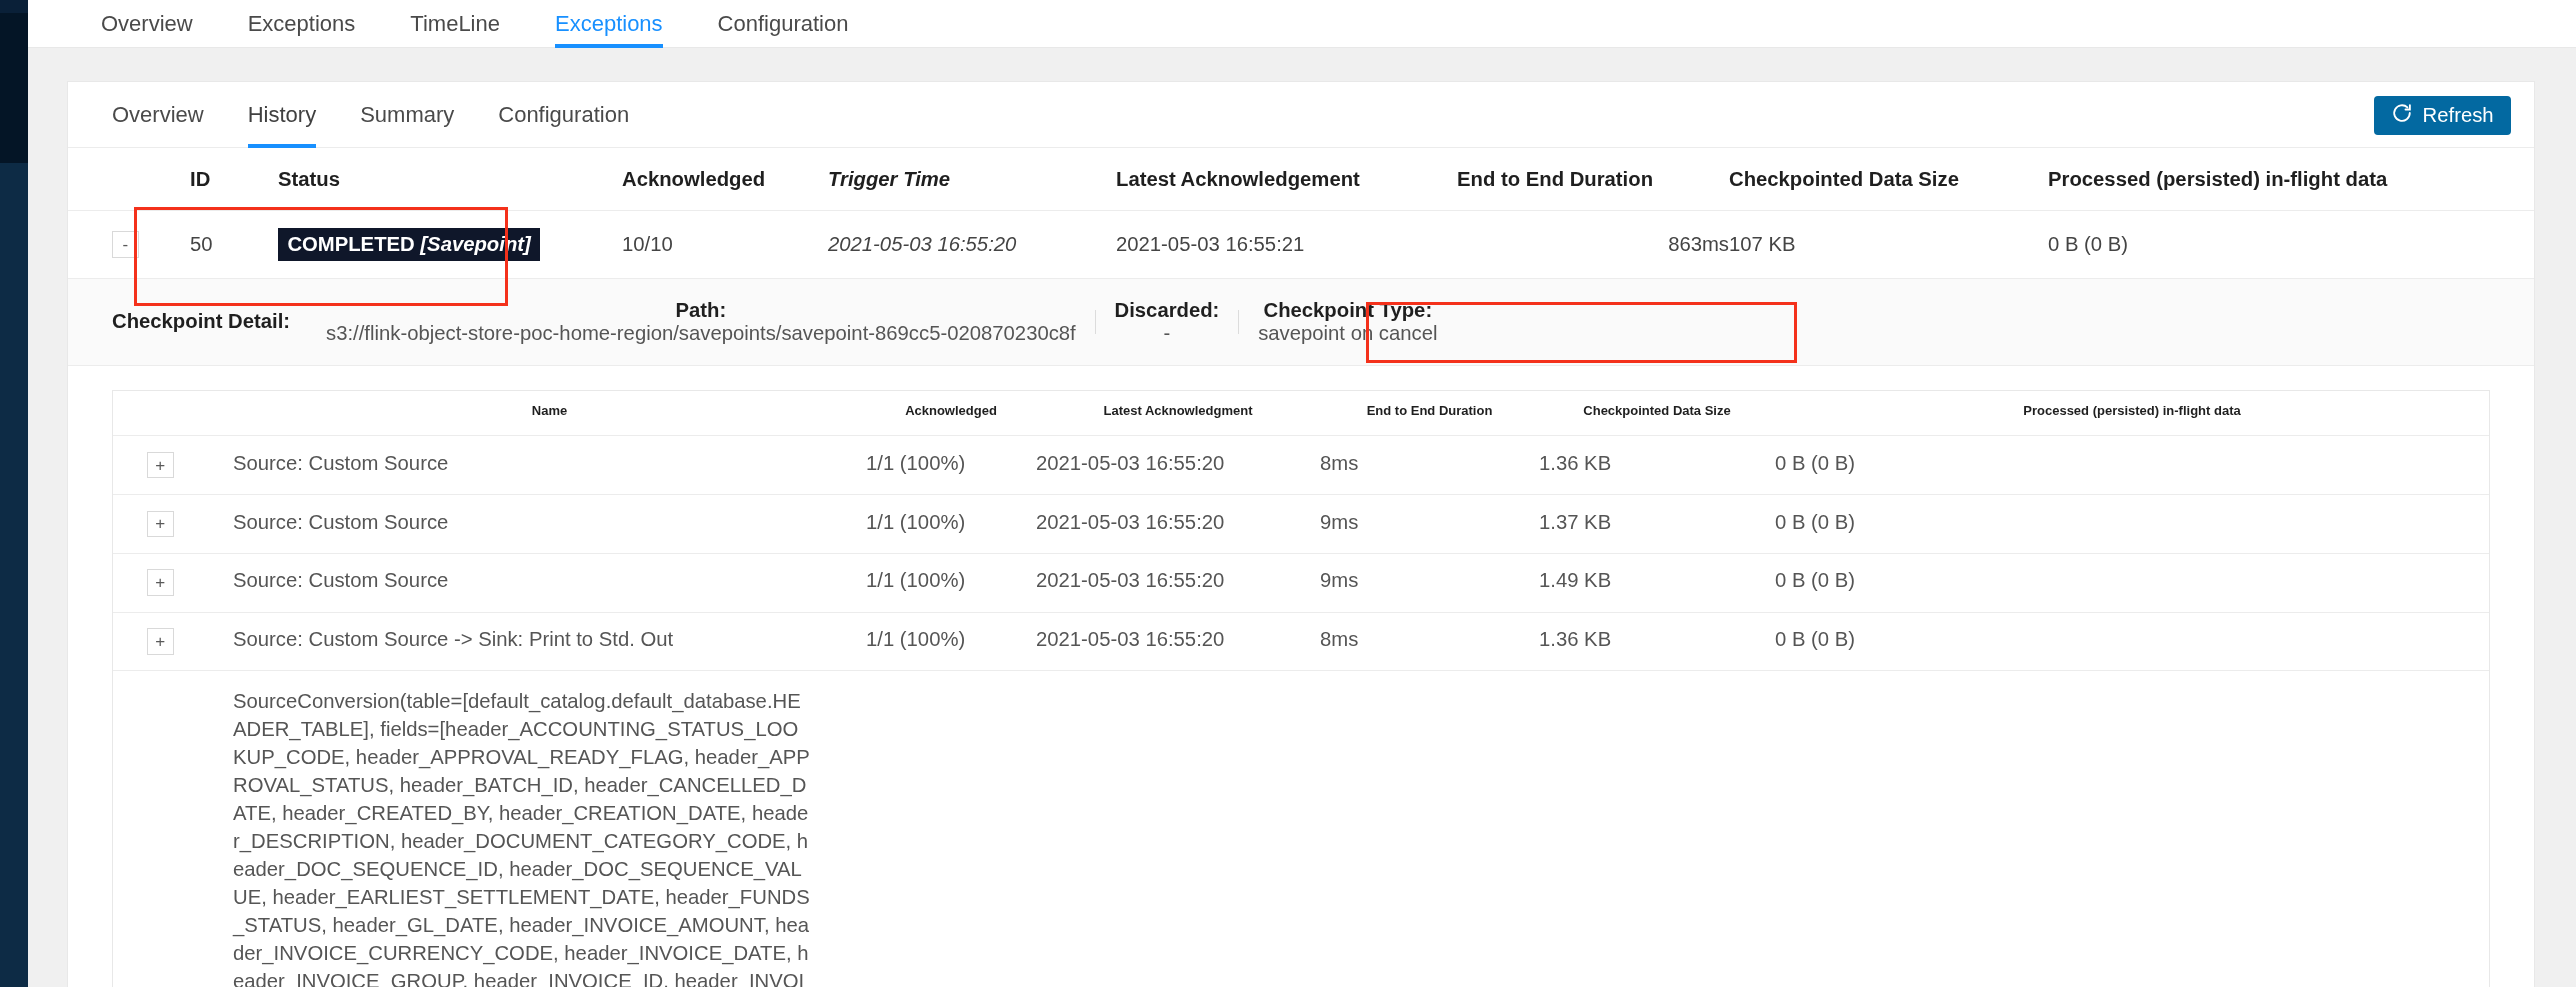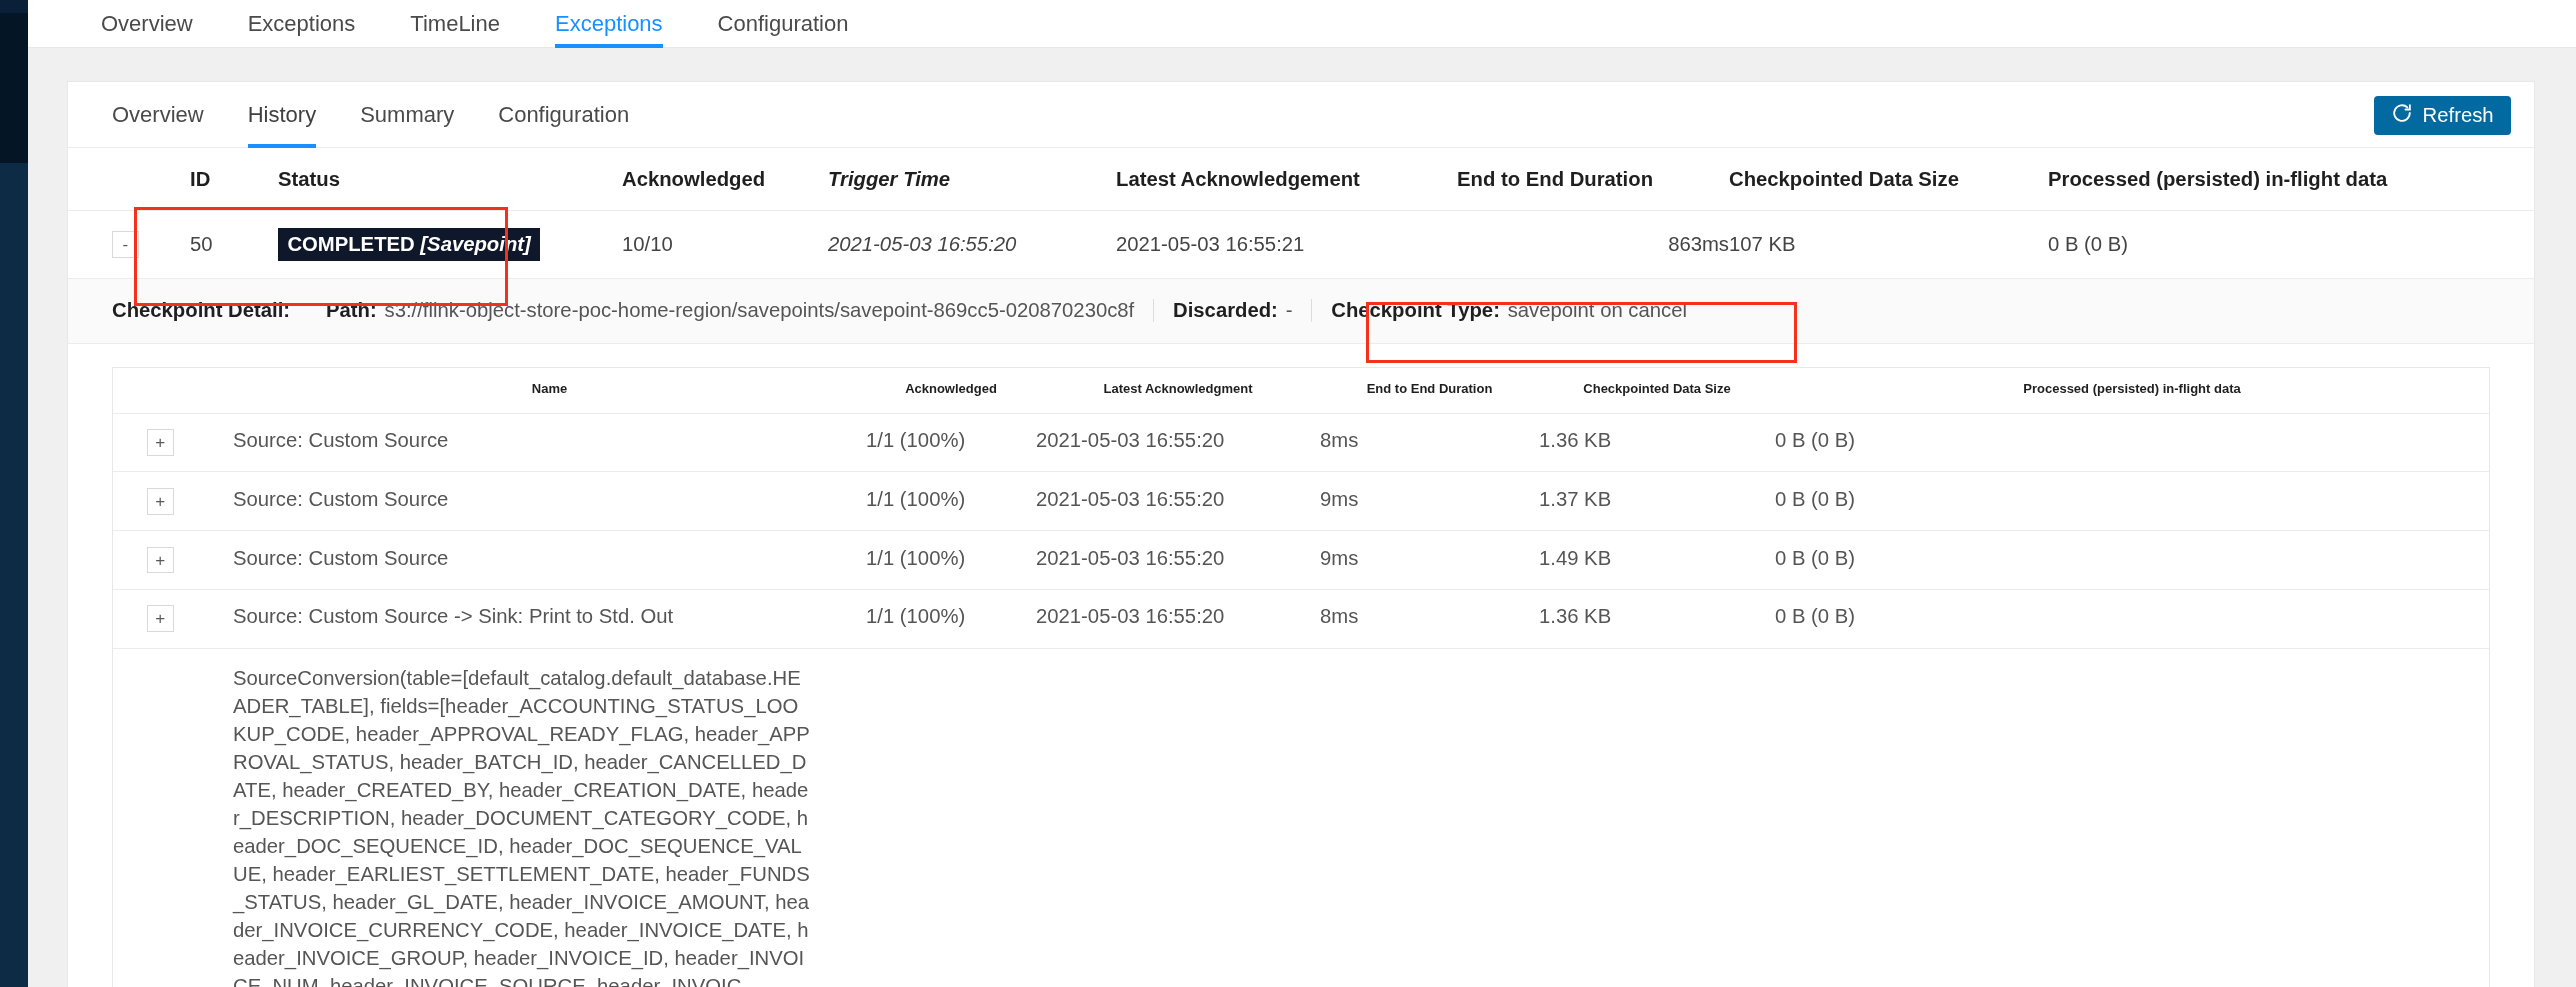--- a/index.html
+++ b/index.html
@@ -211,21 +211,21 @@
     padding: 20.3px 44px;
     font-size: 20.3px;
     color: #555555;
     display: flex;
     align-items: center;
     gap: 0;
     box-sizing: border-box;
     white-space: nowrap;
   }
   .detail-label { font-weight: bold; color: #1f1f1f; }
-  .detail-seg { display: flex; align-items: center; }
+  .detail-seg { display: flex; align-items: center; flex-direction: column; }
   .detail-sep {
     display: inline-block;
     width: 0.8px;
     height: 23.4px;
     background: #dcdcdc;
     margin: 0 19px;
   }
   .gap-lg { display:inline-block; width: 36px; }
   .gap-sm { display:inline-block; width: 7.8px; }
 

